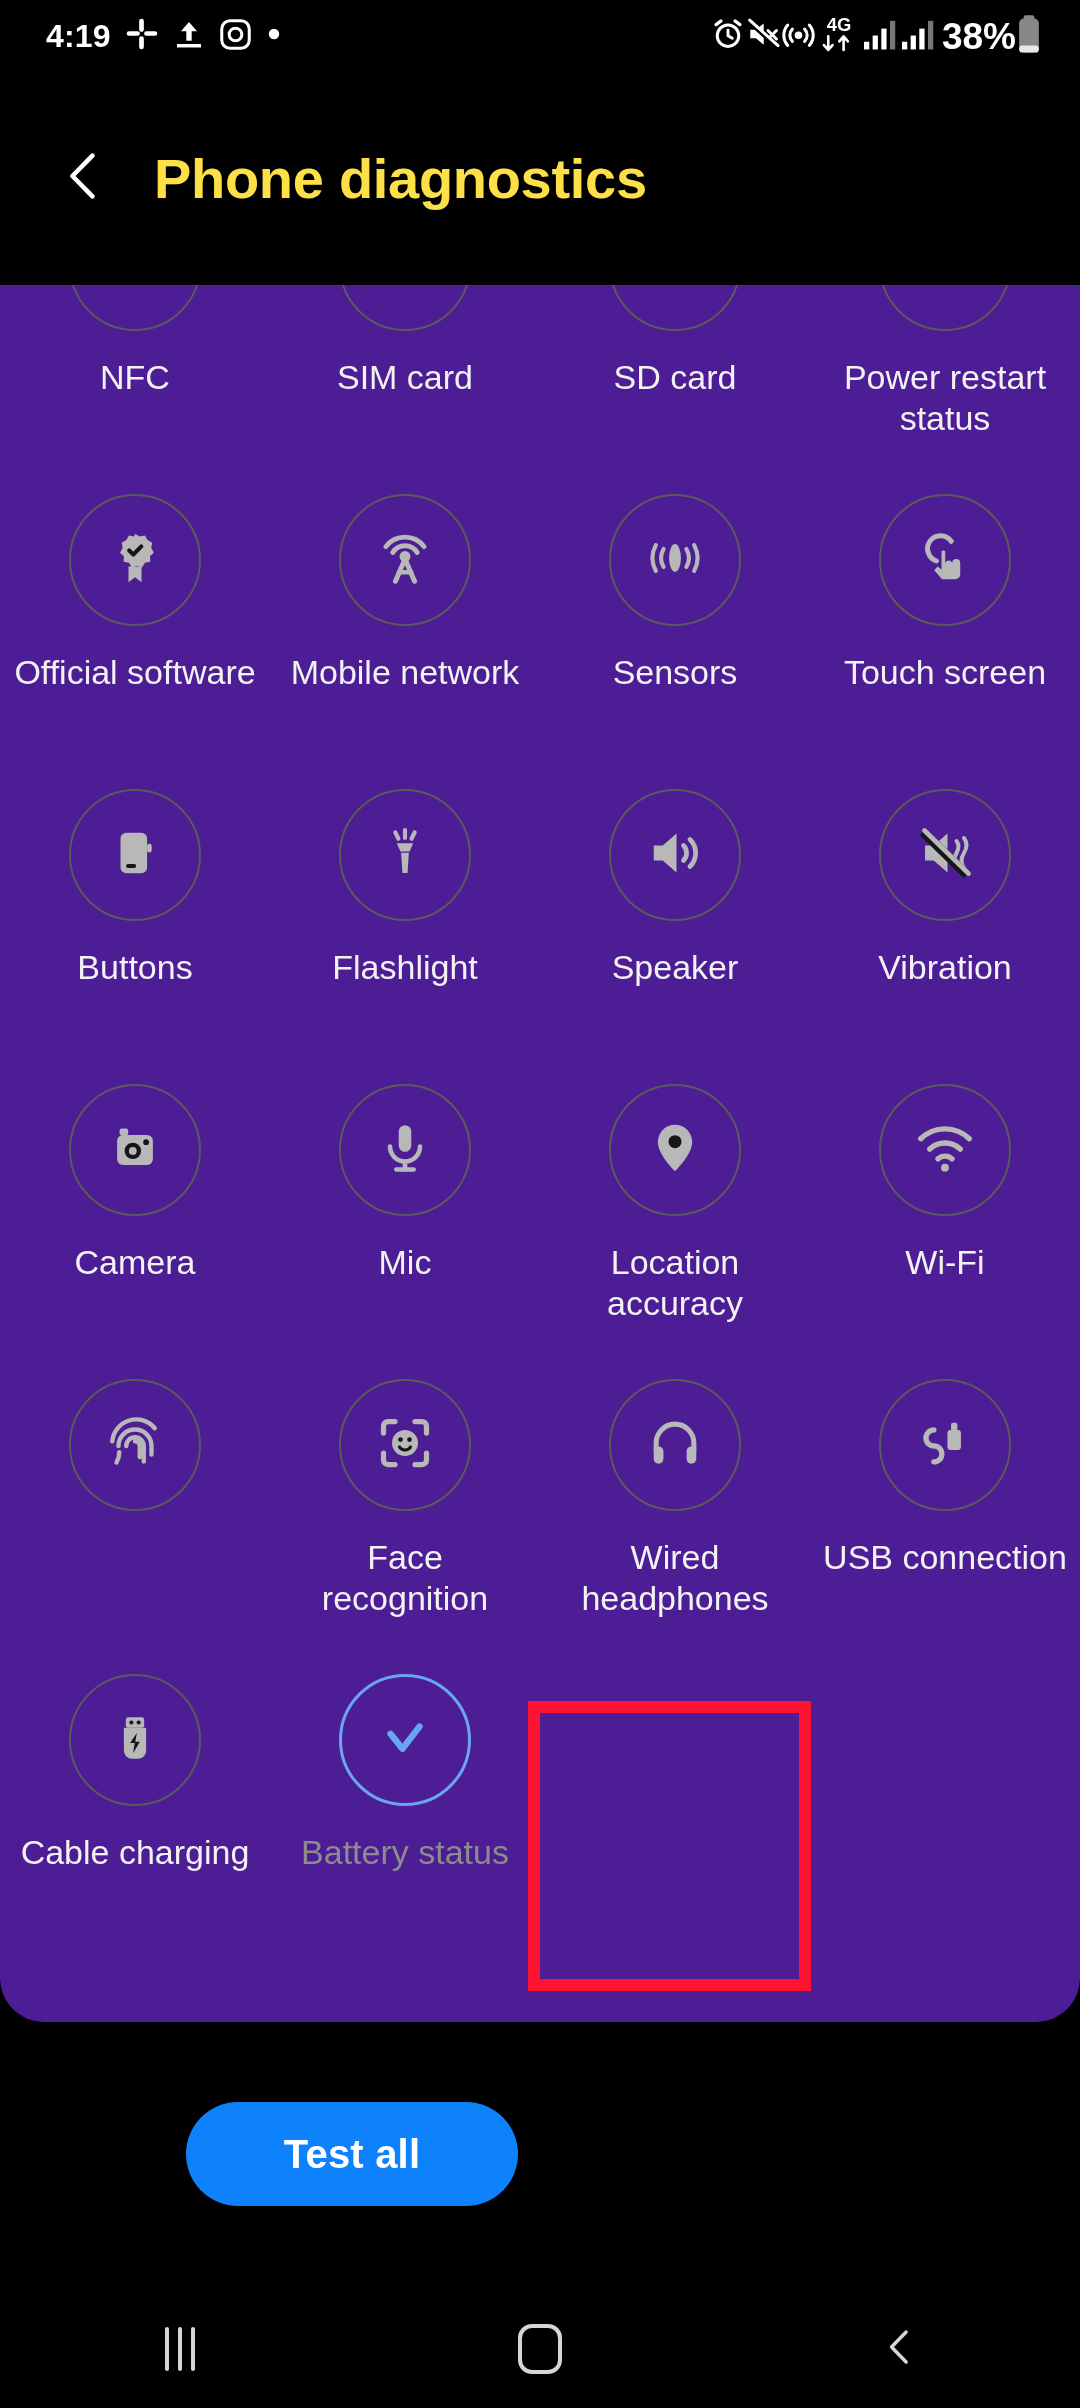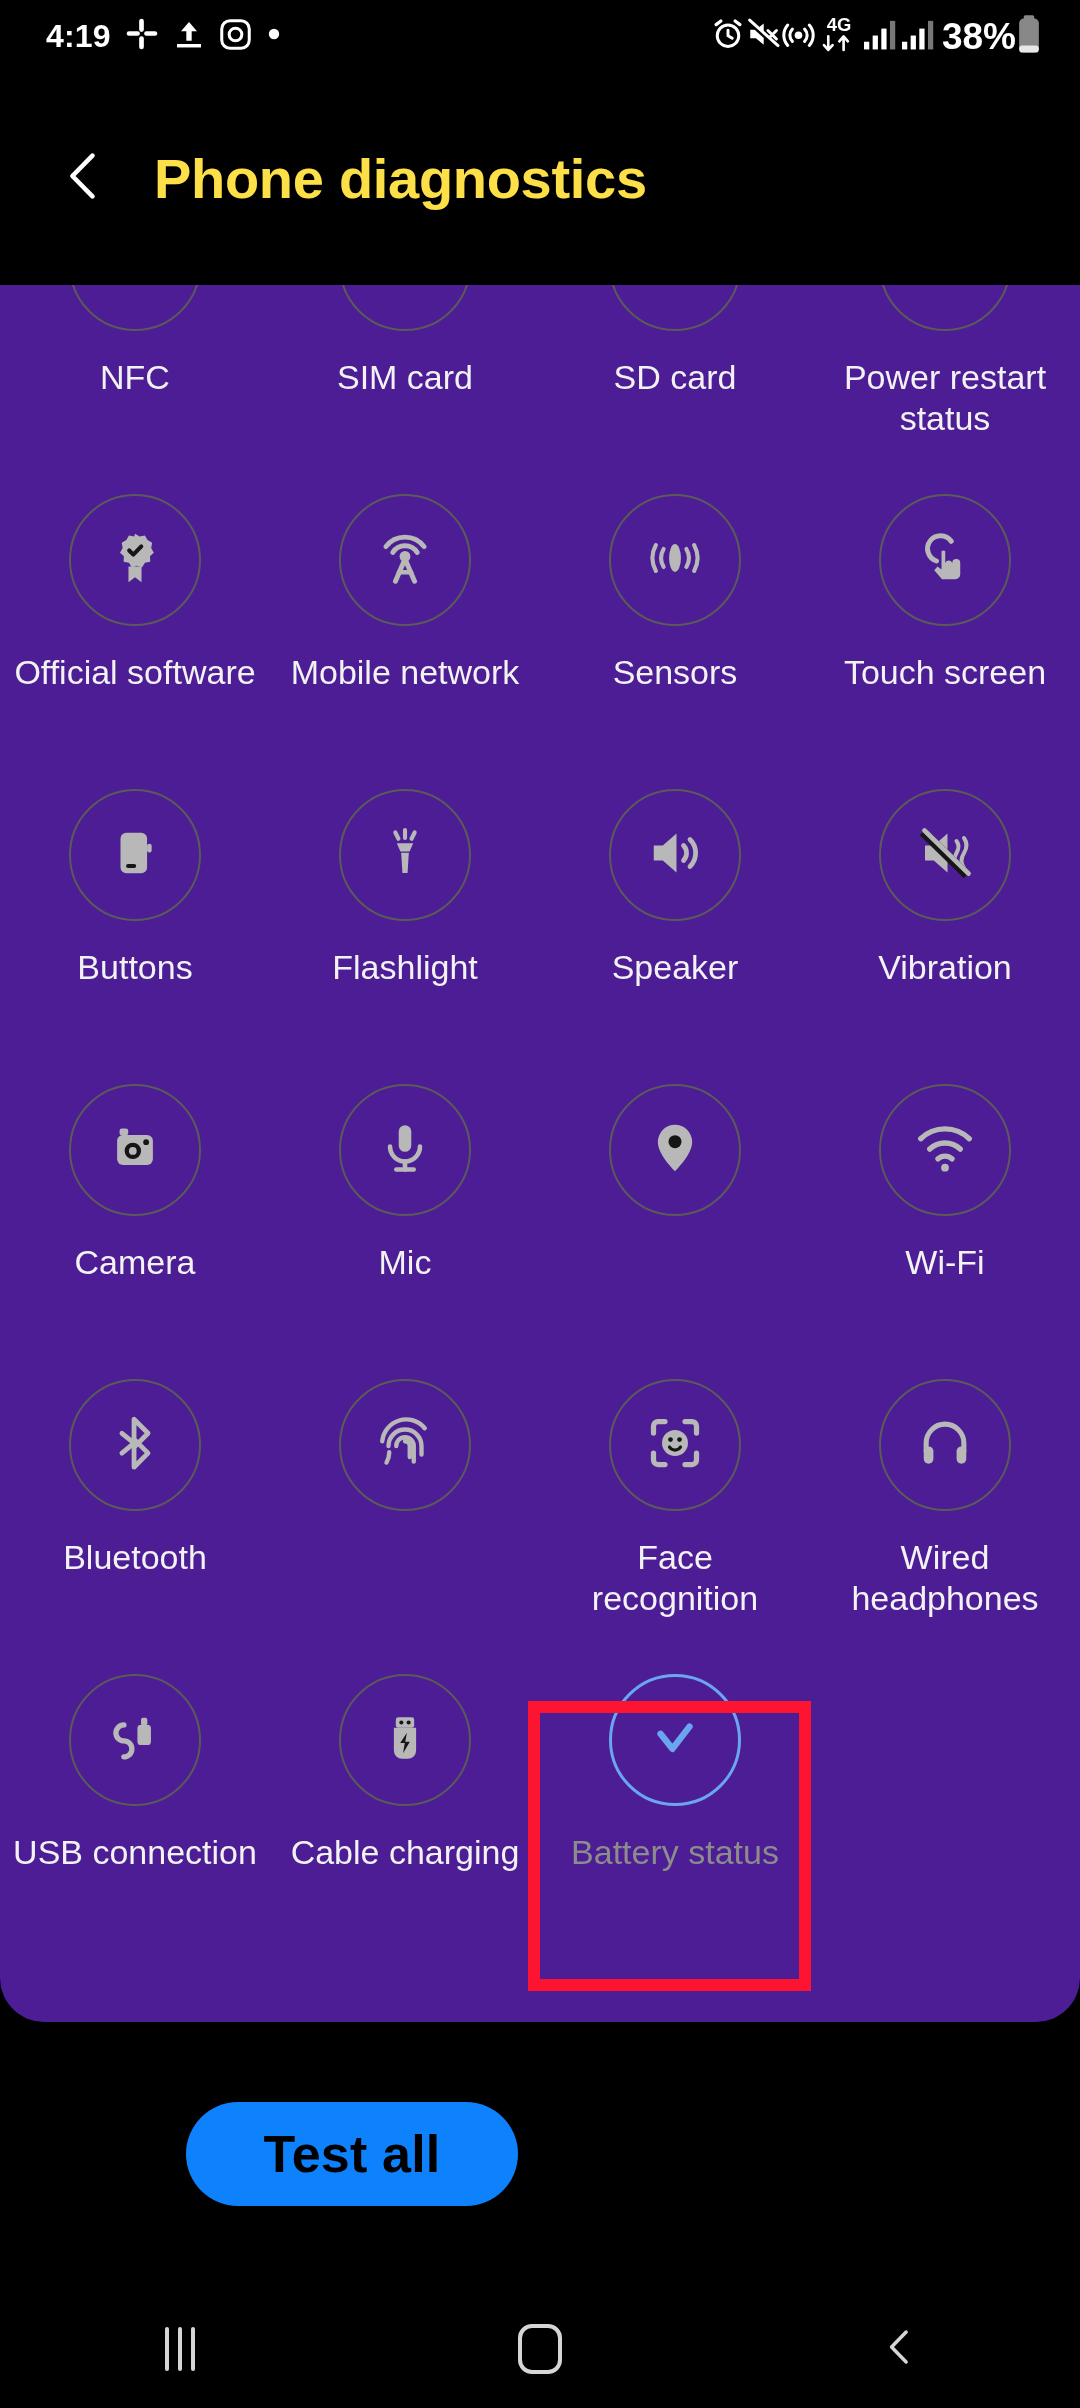--- a/index.html
+++ b/index.html
@@ -149,22 +149,22 @@
   
   .testall {
     position: absolute;
     left: 186px;
     top: 2102px;
     width: 332px;
     height: 104px;
     background: #0d82fc;
     border-radius: 52px;
     border: none;
-    color: #000000;
-    font-size: 52px;
+    color: #ffffff;
+    font-size: 40px;
     font-weight: 700;
     font-family: "Liberation Sans", sans-serif;
     cursor: pointer;
     display: flex;
     align-items: center;
     justify-content: center;
     letter-spacing: 0.2px;
   }
 
   
@@ -501,47 +501,37 @@
 
     <div class="cell">
       <div class="circle">
         <span>
           <svg width="58" height="58" viewBox="0 0 24 24">
             <path d="M12 2.4 a7.1 7.1 0 0 0 -7.1 7.1 c0 5.3 7.1 12.1 7.1 12.1 s7.1 -6.8 7.1 -12.1 A7.1 7.1 0 0 0 12 2.4 Z" fill="#b8b8b8"></path>
             <circle cx="12" cy="9.4" r="2.7" fill="#161616"></circle>
           </svg>
         </span>
       </div>
+      <div class="cell-label">Location accuracy</div>
     </div>
 
     <div class="cell">
       <div class="circle">
         <span>
           <svg width="62" height="62" viewBox="0 0 24 24">
             <path d="M2.6 8.4 A13.5 13.5 0 0 1 21.4 8.4" fill="none" stroke="#b8b8b8" stroke-width="2.1" stroke-linecap="round"></path>
             <path d="M6.1 12.4 A8.6 8.6 0 0 1 17.9 12.4" fill="none" stroke="#b8b8b8" stroke-width="2.1" stroke-linecap="round"></path>
             <path d="M9.3 16.2 A4 4 0 0 1 14.7 16.2" fill="none" stroke="#b8b8b8" stroke-width="2.1" stroke-linecap="round"></path>
             <circle cx="12" cy="19.6" r="1.5" fill="#b8b8b8"></circle>
           </svg>
         </span>
       </div>
       <div class="cell-label">Wi-Fi</div>
     </div>
 
-    <div class="cell">
-      <div class="circle">
-        <span>
-          <svg width="58" height="58" viewBox="0 0 24 24">
-            <path d="M11.6 2.2 L17.4 8 L11.6 13.8 L11.6 2.2 L11.6 22 L17.4 16.2 L11.6 10.4" fill="none" stroke="#b8b8b8" stroke-width="2" stroke-linecap="round" stroke-linejoin="round"></path>
-            <path d="M6.6 8 L11.6 12.1 M6.6 16.2 L11.6 12.1" fill="none" stroke="#b8b8b8" stroke-width="2" stroke-linecap="round"></path>
-          </svg>
-        </span>
-      </div>
-      <div class="cell-label">Bluetooth</div>
-    </div>
 
     <div class="cell">
       <div class="circle">
         <span>
           <svg width="60" height="60" viewBox="0 0 24 24" fill="none" stroke="#b8b8b8" stroke-width="1.75" stroke-linecap="round">
             <path d="M12 11.3 a1.9 1.9 0 0 1 1.9 1.9 v4.4"></path>
             <path d="M8.5 13.2 a3.5 3.5 0 0 1 7 0 v6.2"></path>
             <path d="M5.4 13.2 a6.6 6.6 0 0 1 13.2 0 v3.4"></path>
             <path d="M2.9 11.3 A9.6 9.6 0 0 1 19.9 6.1"></path>
             <path d="M4.6 19.8 a8 8 0 0 0 1.1 -4.1"></path>

